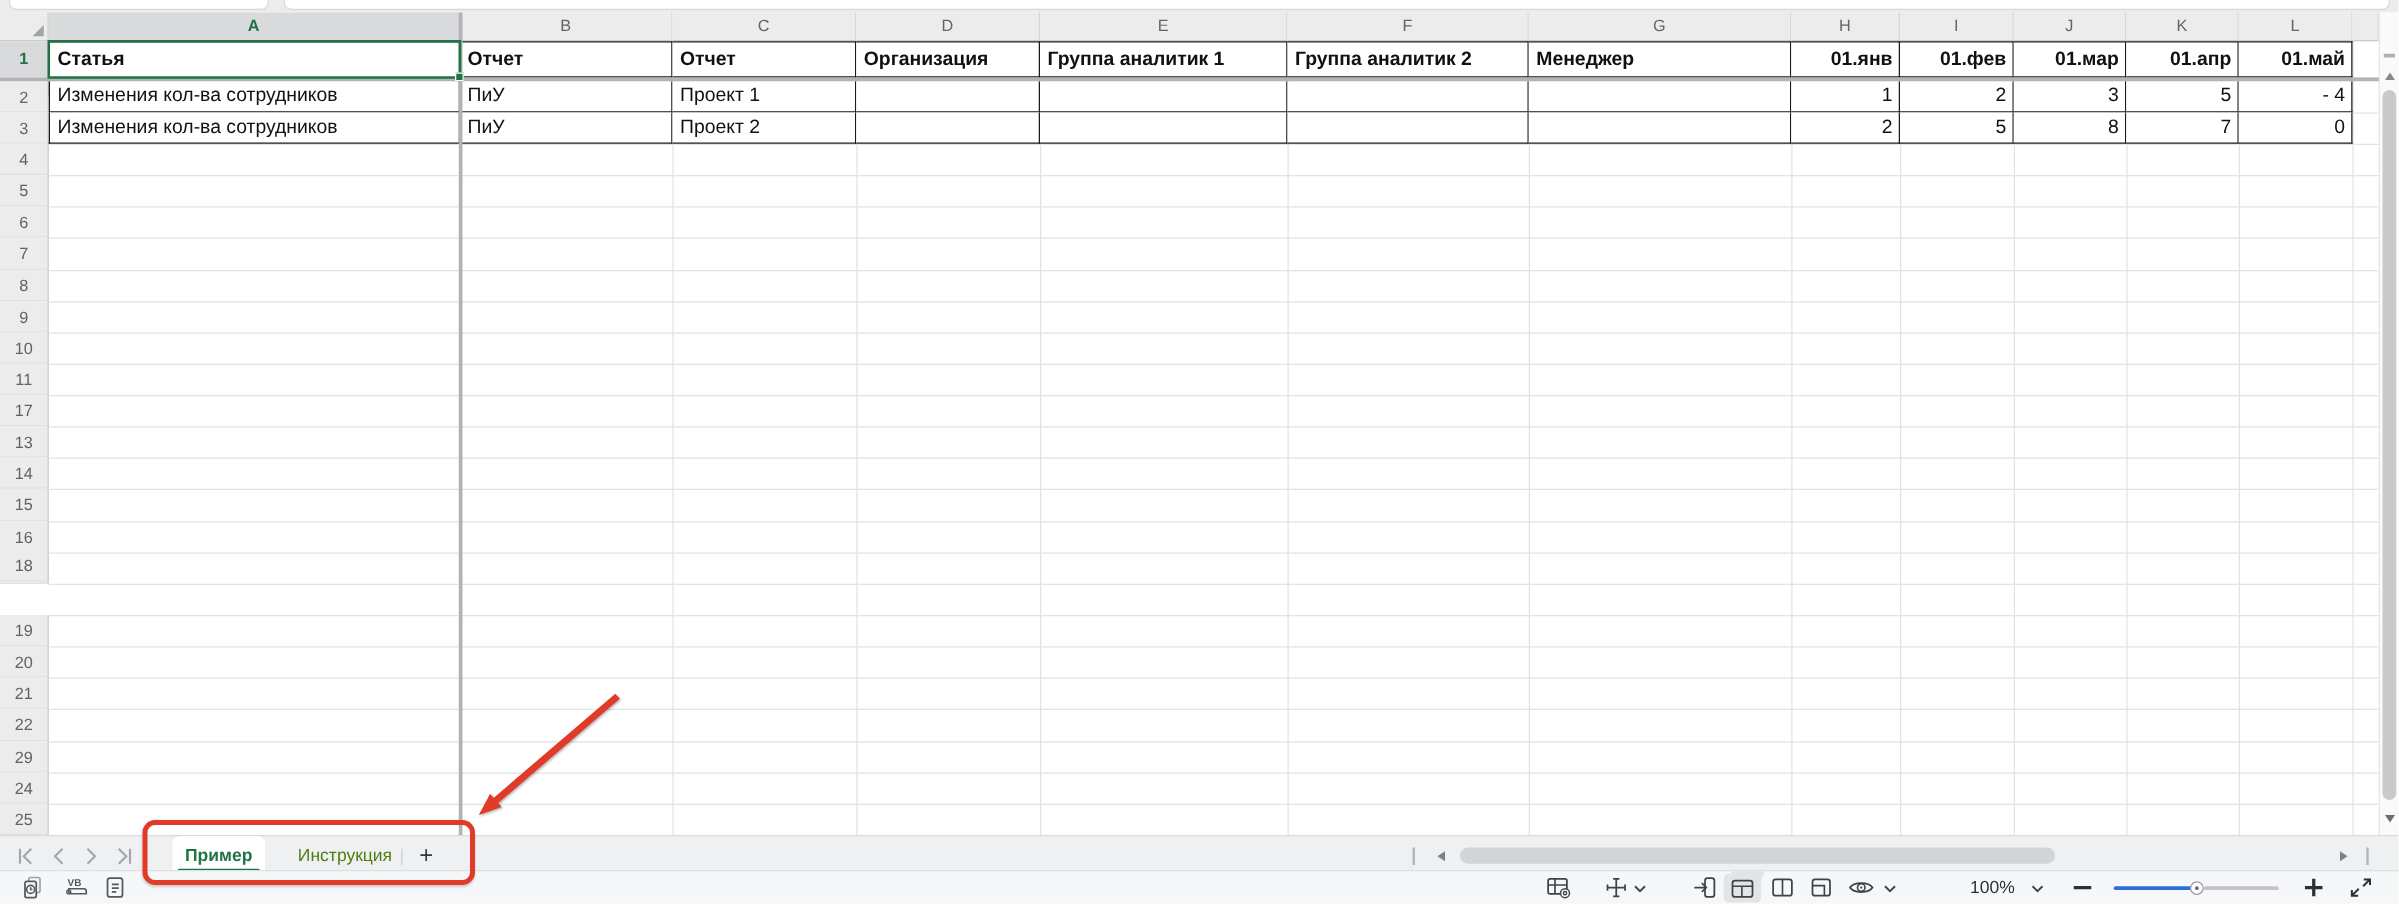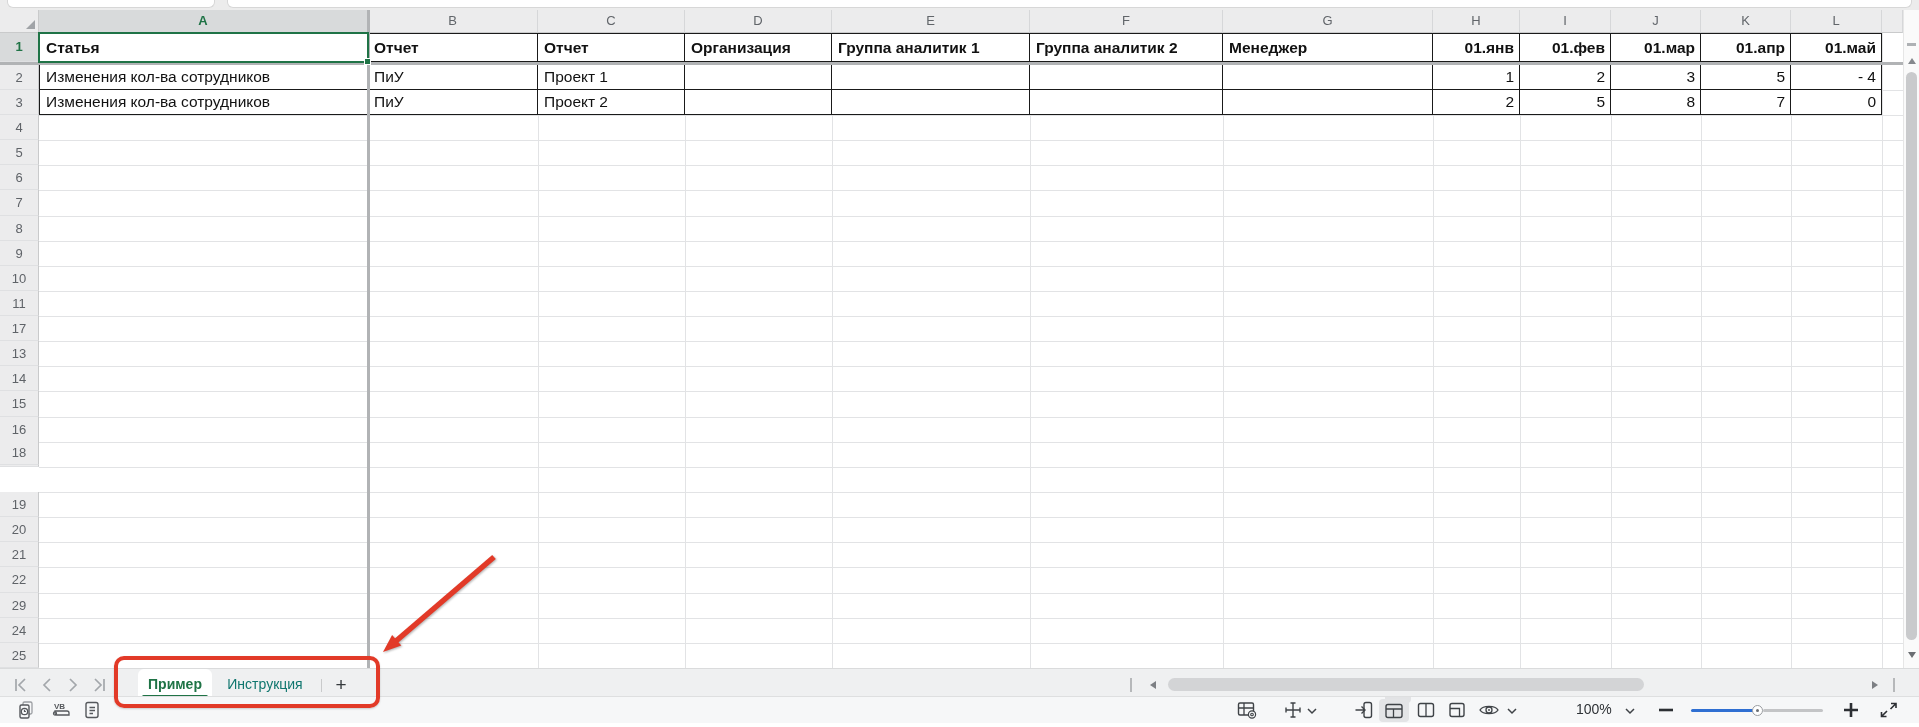--- a/index.html
+++ b/index.html
@@ -61,21 +61,21 @@
              border-top:6px solid #6b6e72; }
 
   
   .tabbar { position:absolute; left:0; top:668px; width:1919px; height:32px;
             background:#eff0f1; border-top:1px solid #dadbdc; }
   .navbtn { position:absolute; top:8px; width:20px; height:16px; cursor:pointer; }
   .tab { position:absolute; top:0; height:32px; font-size:14px; text-align:center; line-height:31px; }
   .tab.active { background:#fff; color:#1f7346; font-weight:bold; border-radius:6px 6px 0 0; }
   .tab.active::after { content:""; position:absolute; left:4px; right:4px; bottom:3px;
                        height:3px; background:#1f7346; border-radius:2px; }
-  .tab.inactive { color:#0f766e; }
+  .tab.inactive { color:#4d7c0f;margin-left:11px; }
   .tab-sep { position:absolute; left:321px; top:10px; width:1px; height:13px; background:#c9cacb; }
   .add-sheet { position:absolute; left:330px; top:5px; width:22px; height:22px; font-size:19px;
                line-height:21px; text-align:center; color:#35393d; }
   .hs-tick { position:absolute; top:9px; width:2px; height:14px; background:#b6b8ba; }
   .hs-left { position:absolute; left:1150px; top:12px; width:0; height:0;
              border-top:4px solid transparent; border-bottom:4px solid transparent;
              border-right:6px solid #7c7f83; }
   .hs-right { position:absolute; left:1872px; top:12px; width:0; height:0;
               border-top:4px solid transparent; border-bottom:4px solid transparent;
               border-left:6px solid #7c7f83; }

